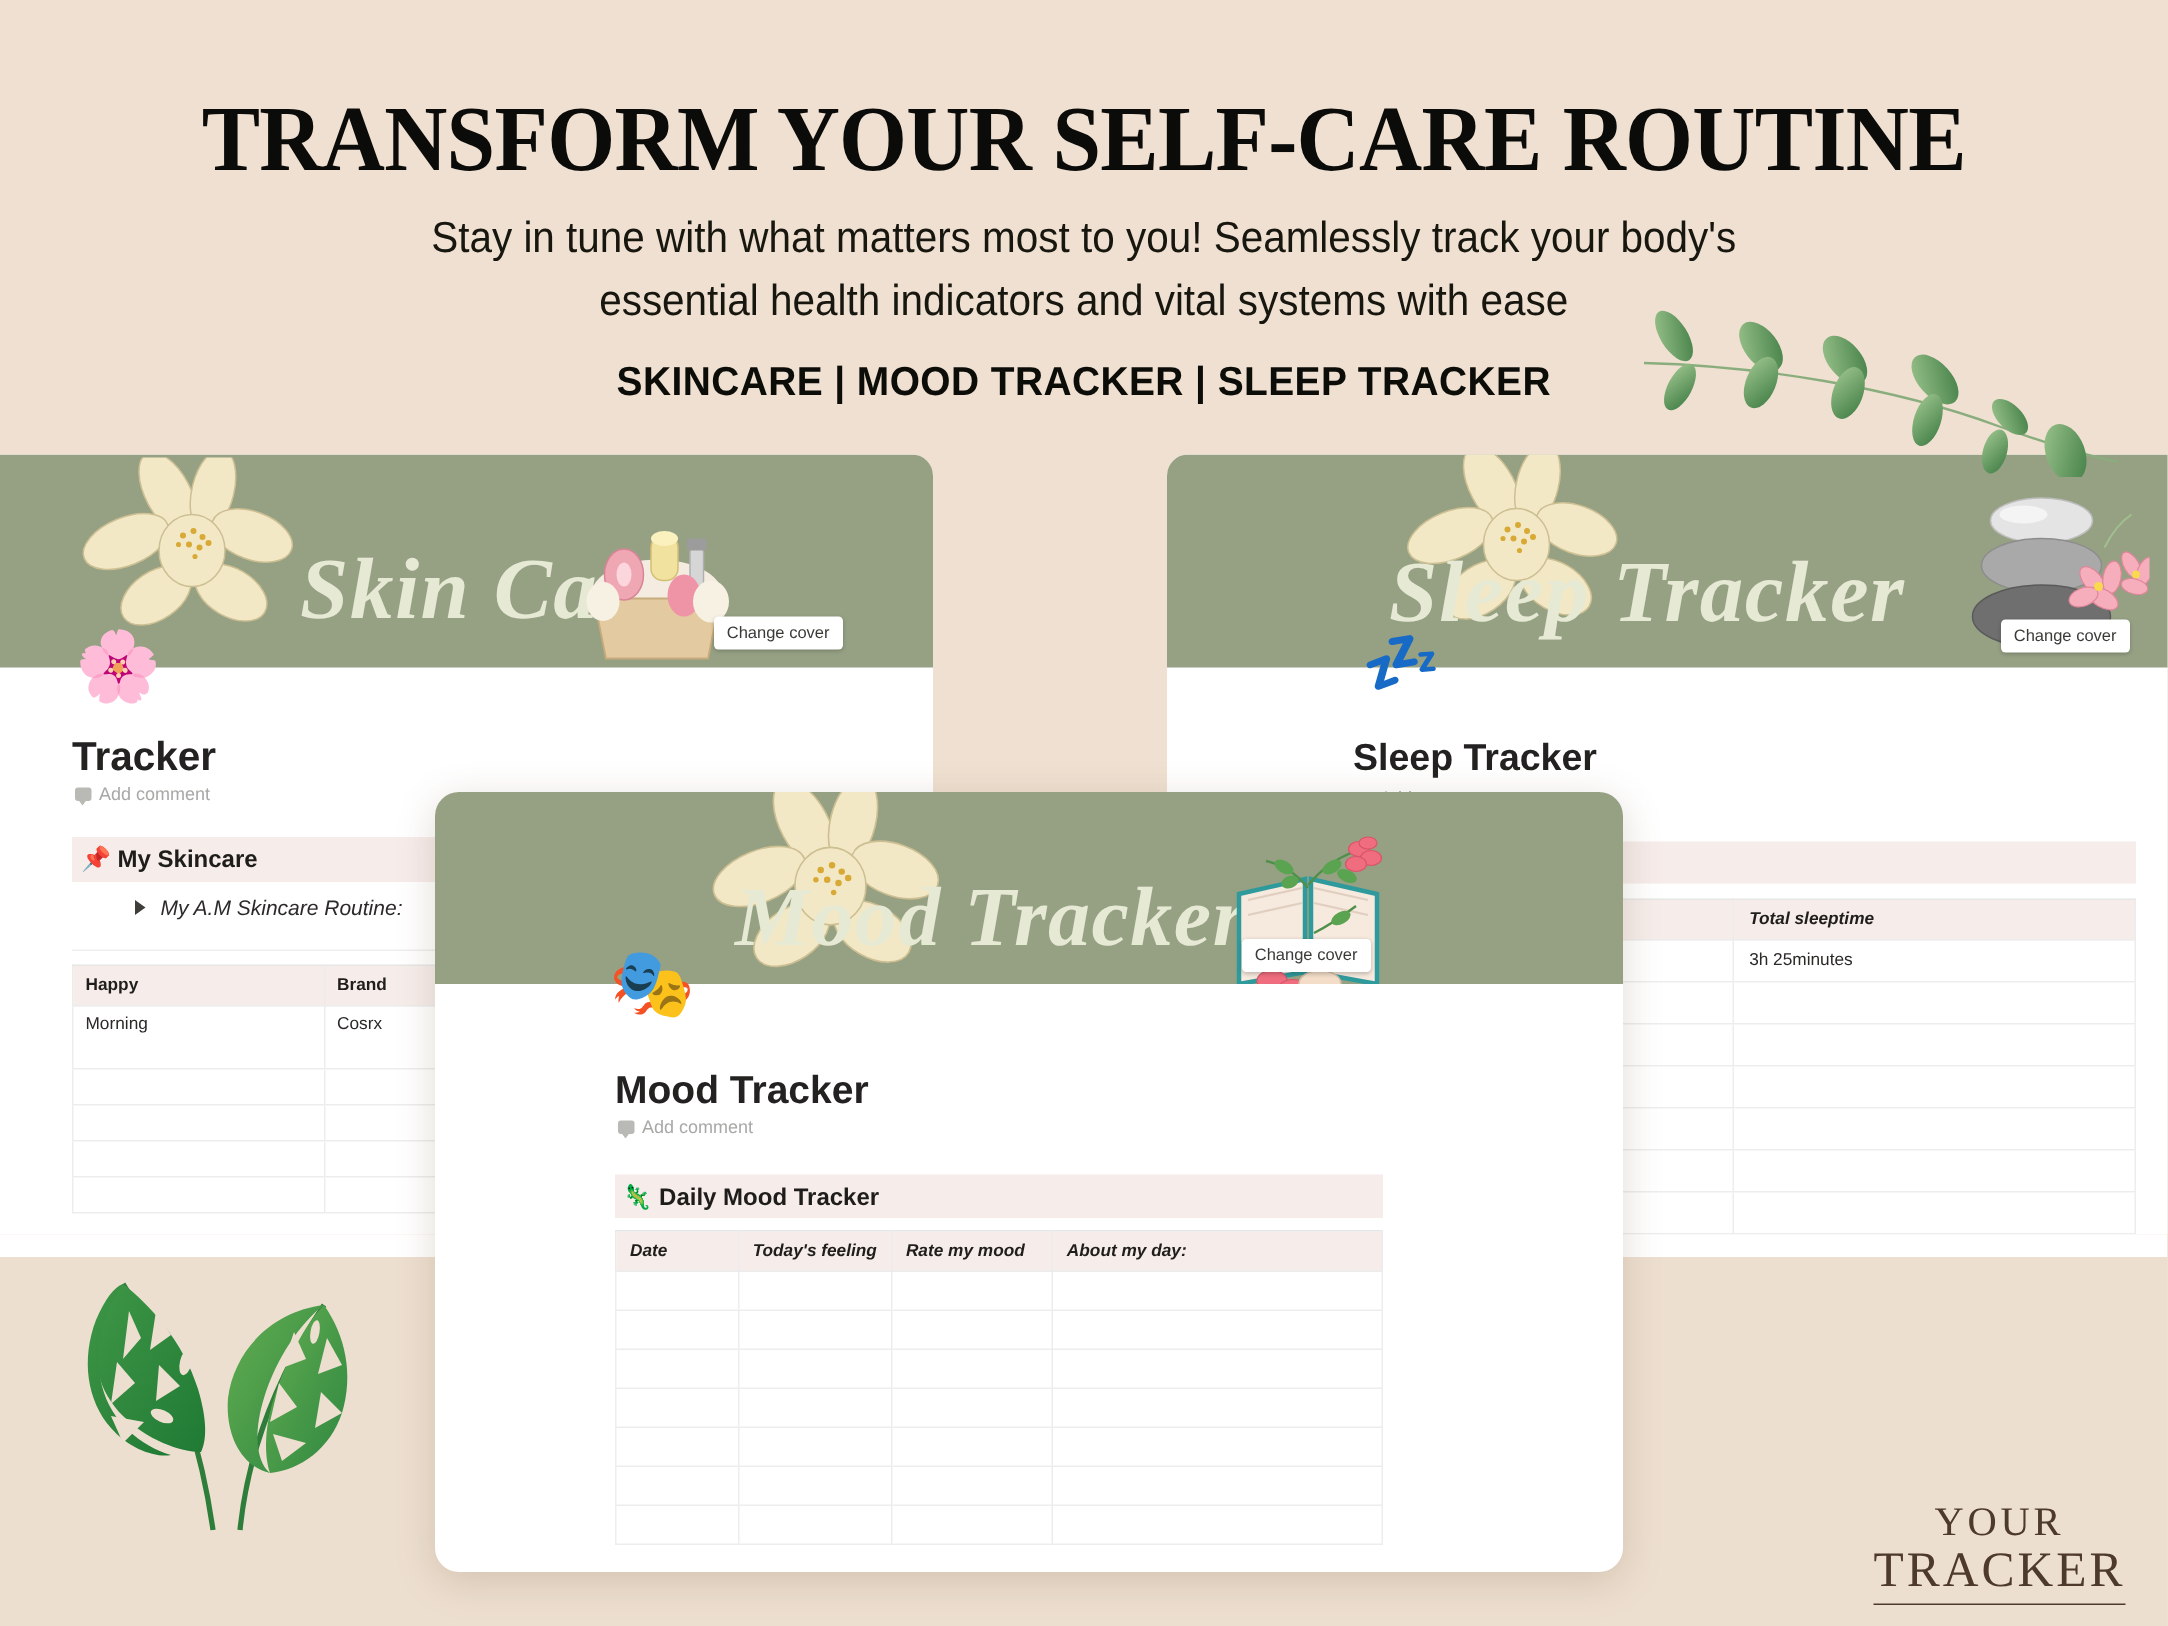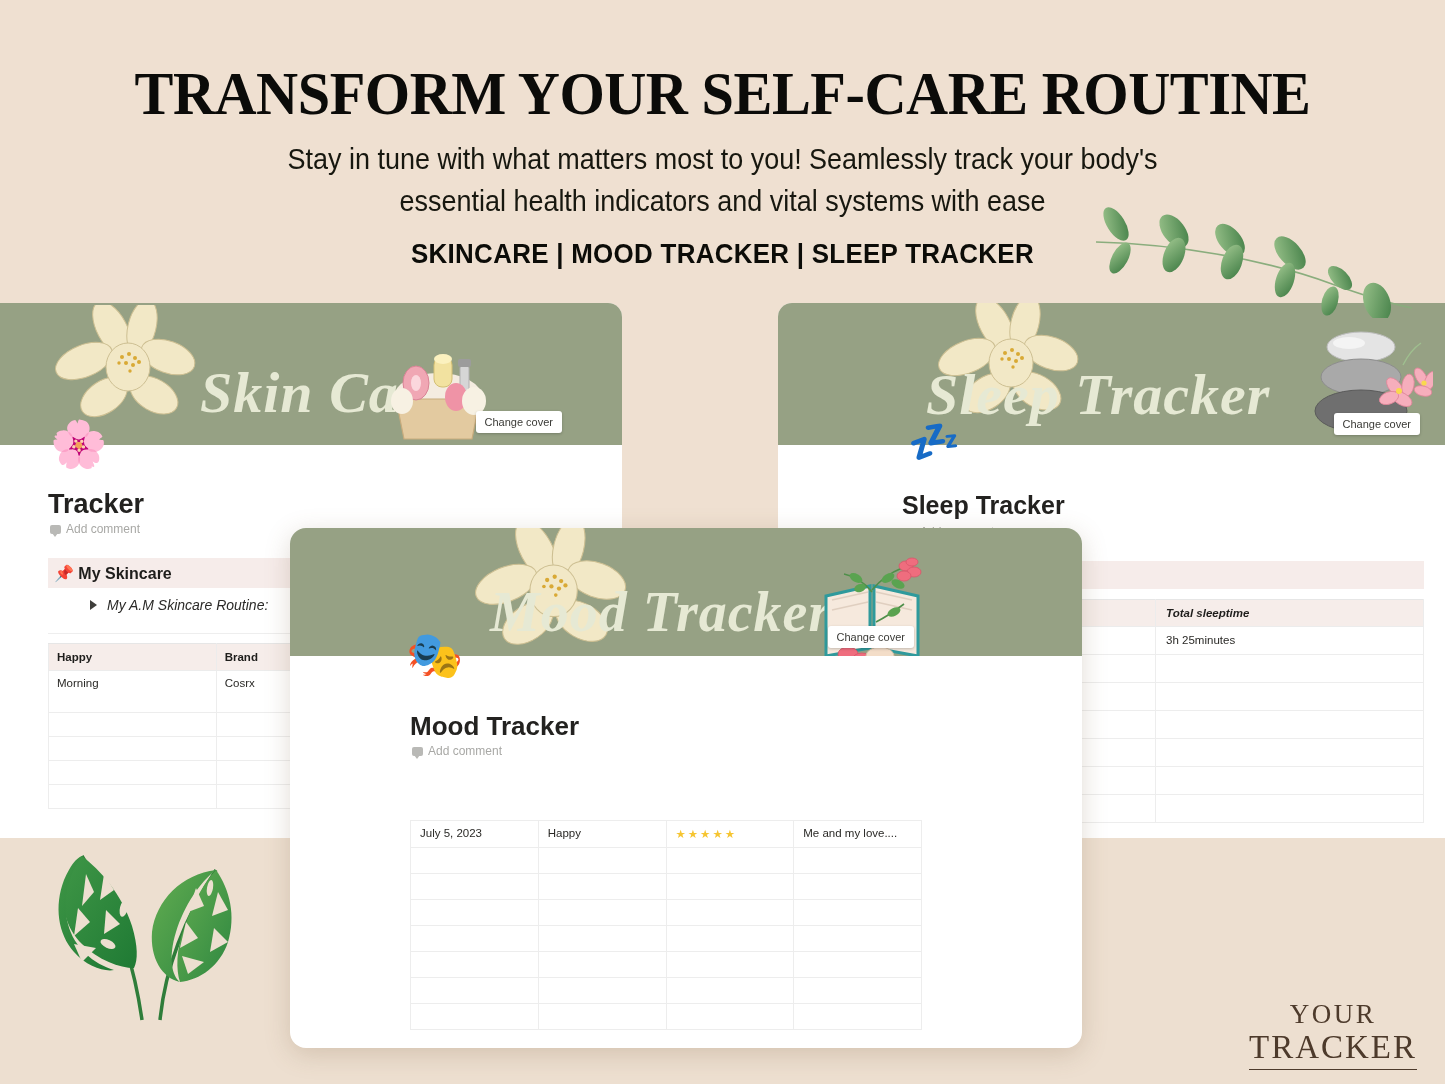--- a/index.html
+++ b/index.html
@@ -539,27 +539,28 @@
       </g>
     </svg>
     <div class="change-cover" style="right:168px; bottom:8px; font-size:11px; padding:5px 9px;">Change cover</div>
   </div>
   <div class="page-icon" style="left:116px; top:104px; font-size:46px;">🎭</div>
   <div class="page-title" style="left:120px; top:183px; font-size:26px;">Mood Tracker</div>
   <div class="add-comment" style="left:122px; top:216px; font-size:12px;">
     <span class="cmt-icon"></span>
     <span>Add comment</span>
   </div>
+  <div class="sec-header" style="left:120px; top:255px; width:512px; height:29px; font-size:16px; padding-left:5px;">🦎 Daily Mood Tracker</div>
   <table class="ntable" id="tbl-mood" style="left:120px; top:292px; width:512px; font-size:11.5px;">
       <tbody>
         <tr>
-          <td style="height:26px; padding:6px 9px;">July 5, 2023</td>
-          <td style="height:26px; padding:6px 9px;">Happy</td>
-          <td style="height:26px; padding:6px 9px;"><span class="stars">★★★★★</span></td>
-          <td style="height:26px; padding:6px 9px;">Me and my love....</td>
+          <th style="width:16%; padding:7px 9px;">Date</th>
+          <th style="width:20%; padding:7px 9px;">Today's feeling</th>
+          <th style="width:21%; padding:7px 9px;">Rate my mood</th>
+          <th style="width:43%; padding:7px 9px;">About my day:</th>
         </tr>
         <tr>
           <td style="height:26px; padding:6px 9px;"></td>
           <td style="height:26px; padding:6px 9px;"></td>
           <td style="height:26px; padding:6px 9px;"></td>
           <td style="height:26px; padding:6px 9px;"></td>
         </tr>
         <tr>
           <td style="height:26px; padding:6px 9px;"></td>
           <td style="height:26px; padding:6px 9px;"></td>

